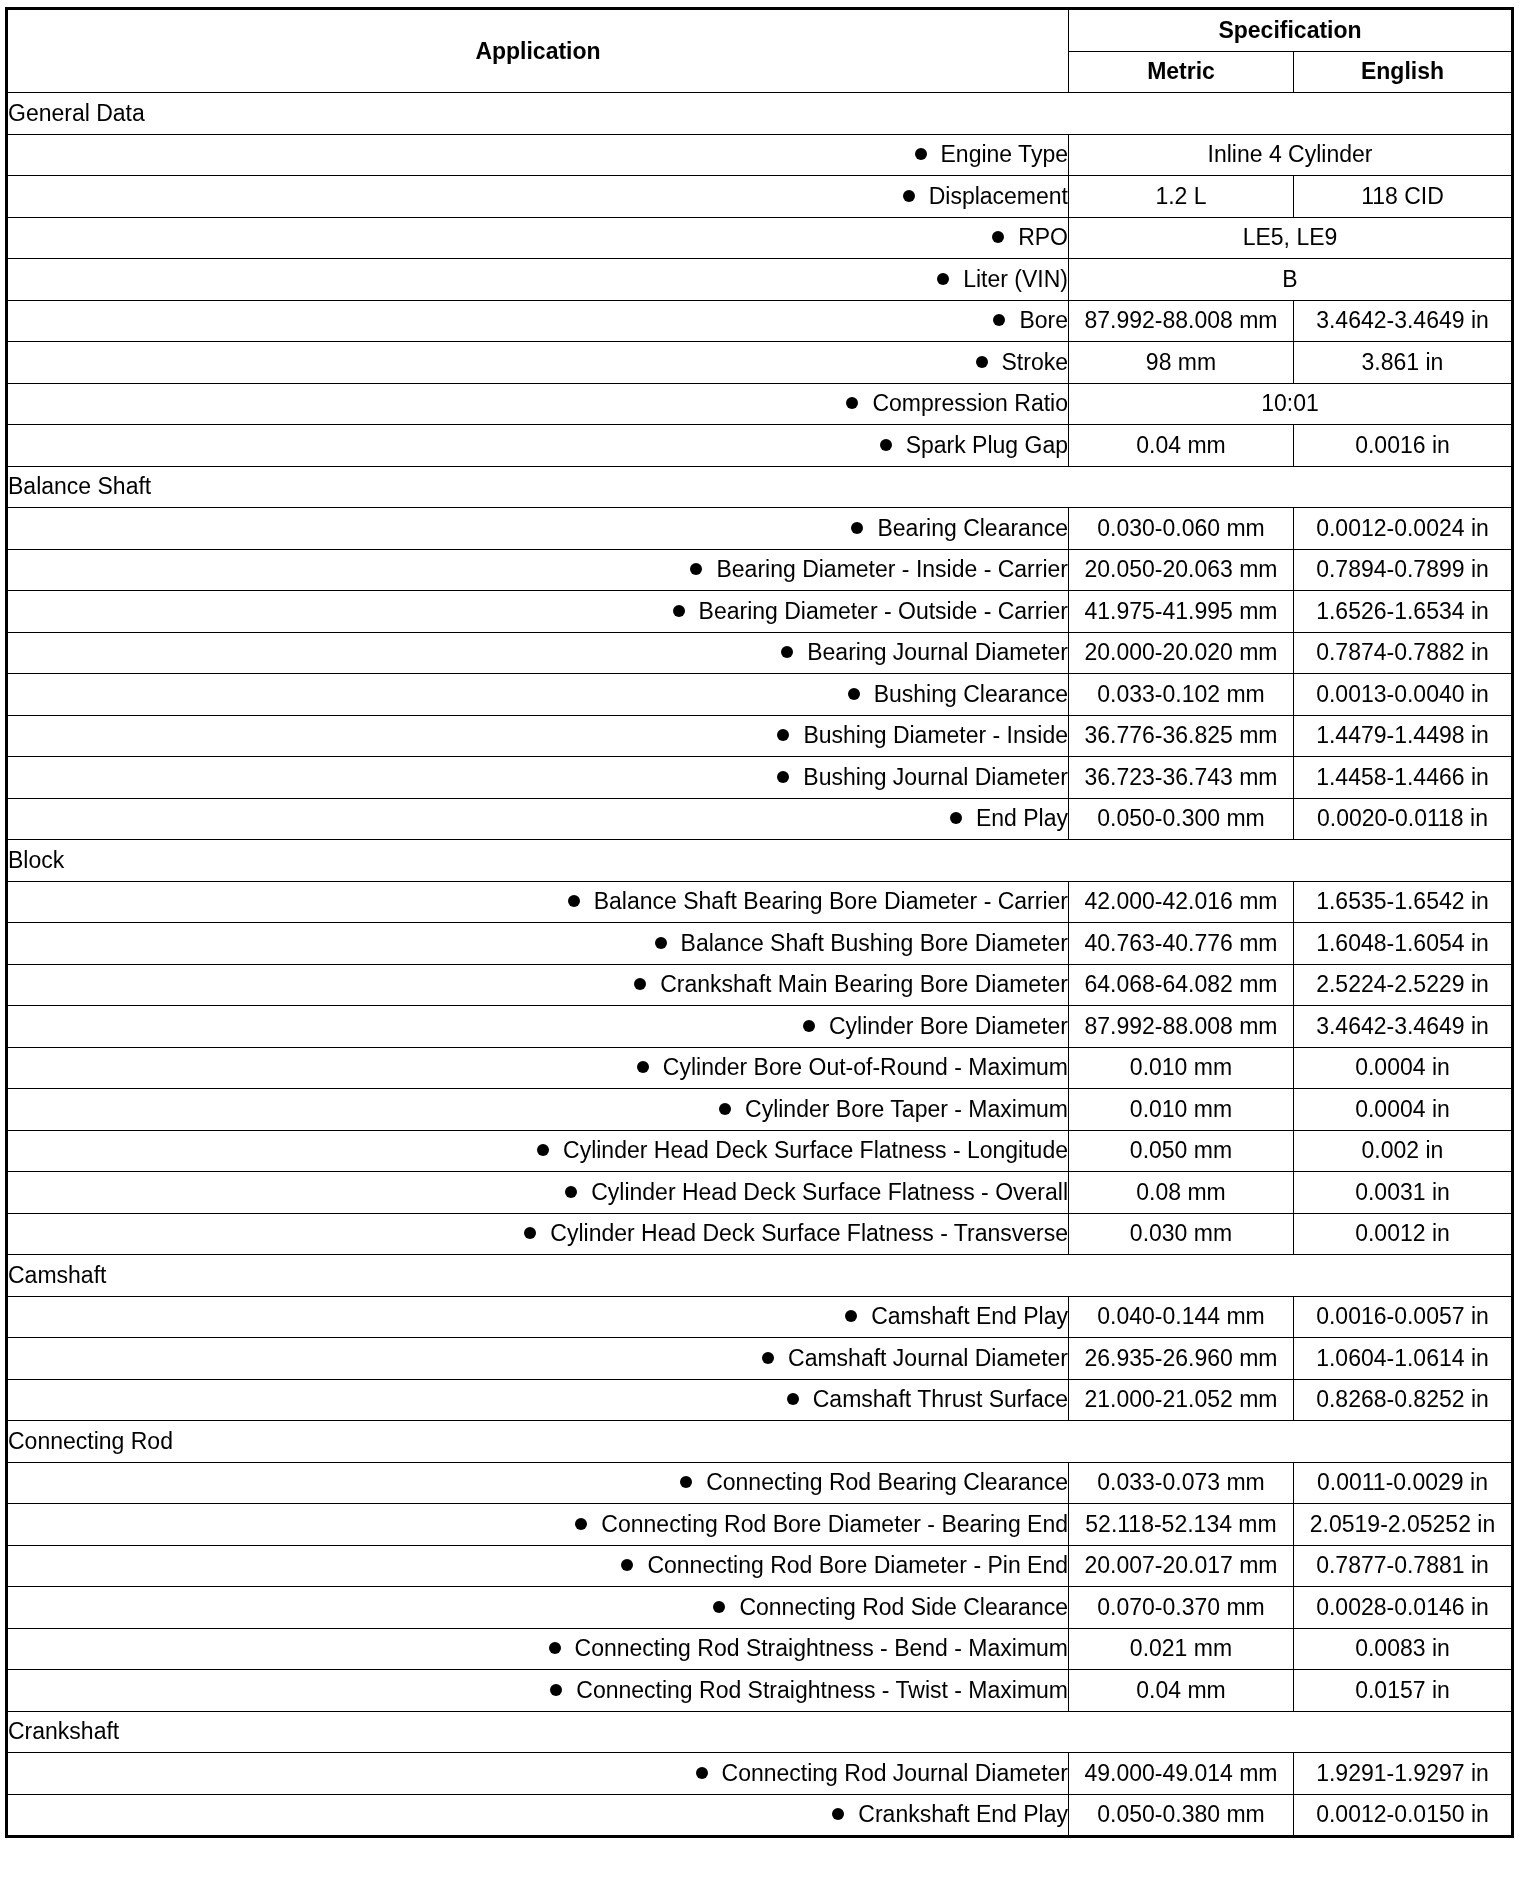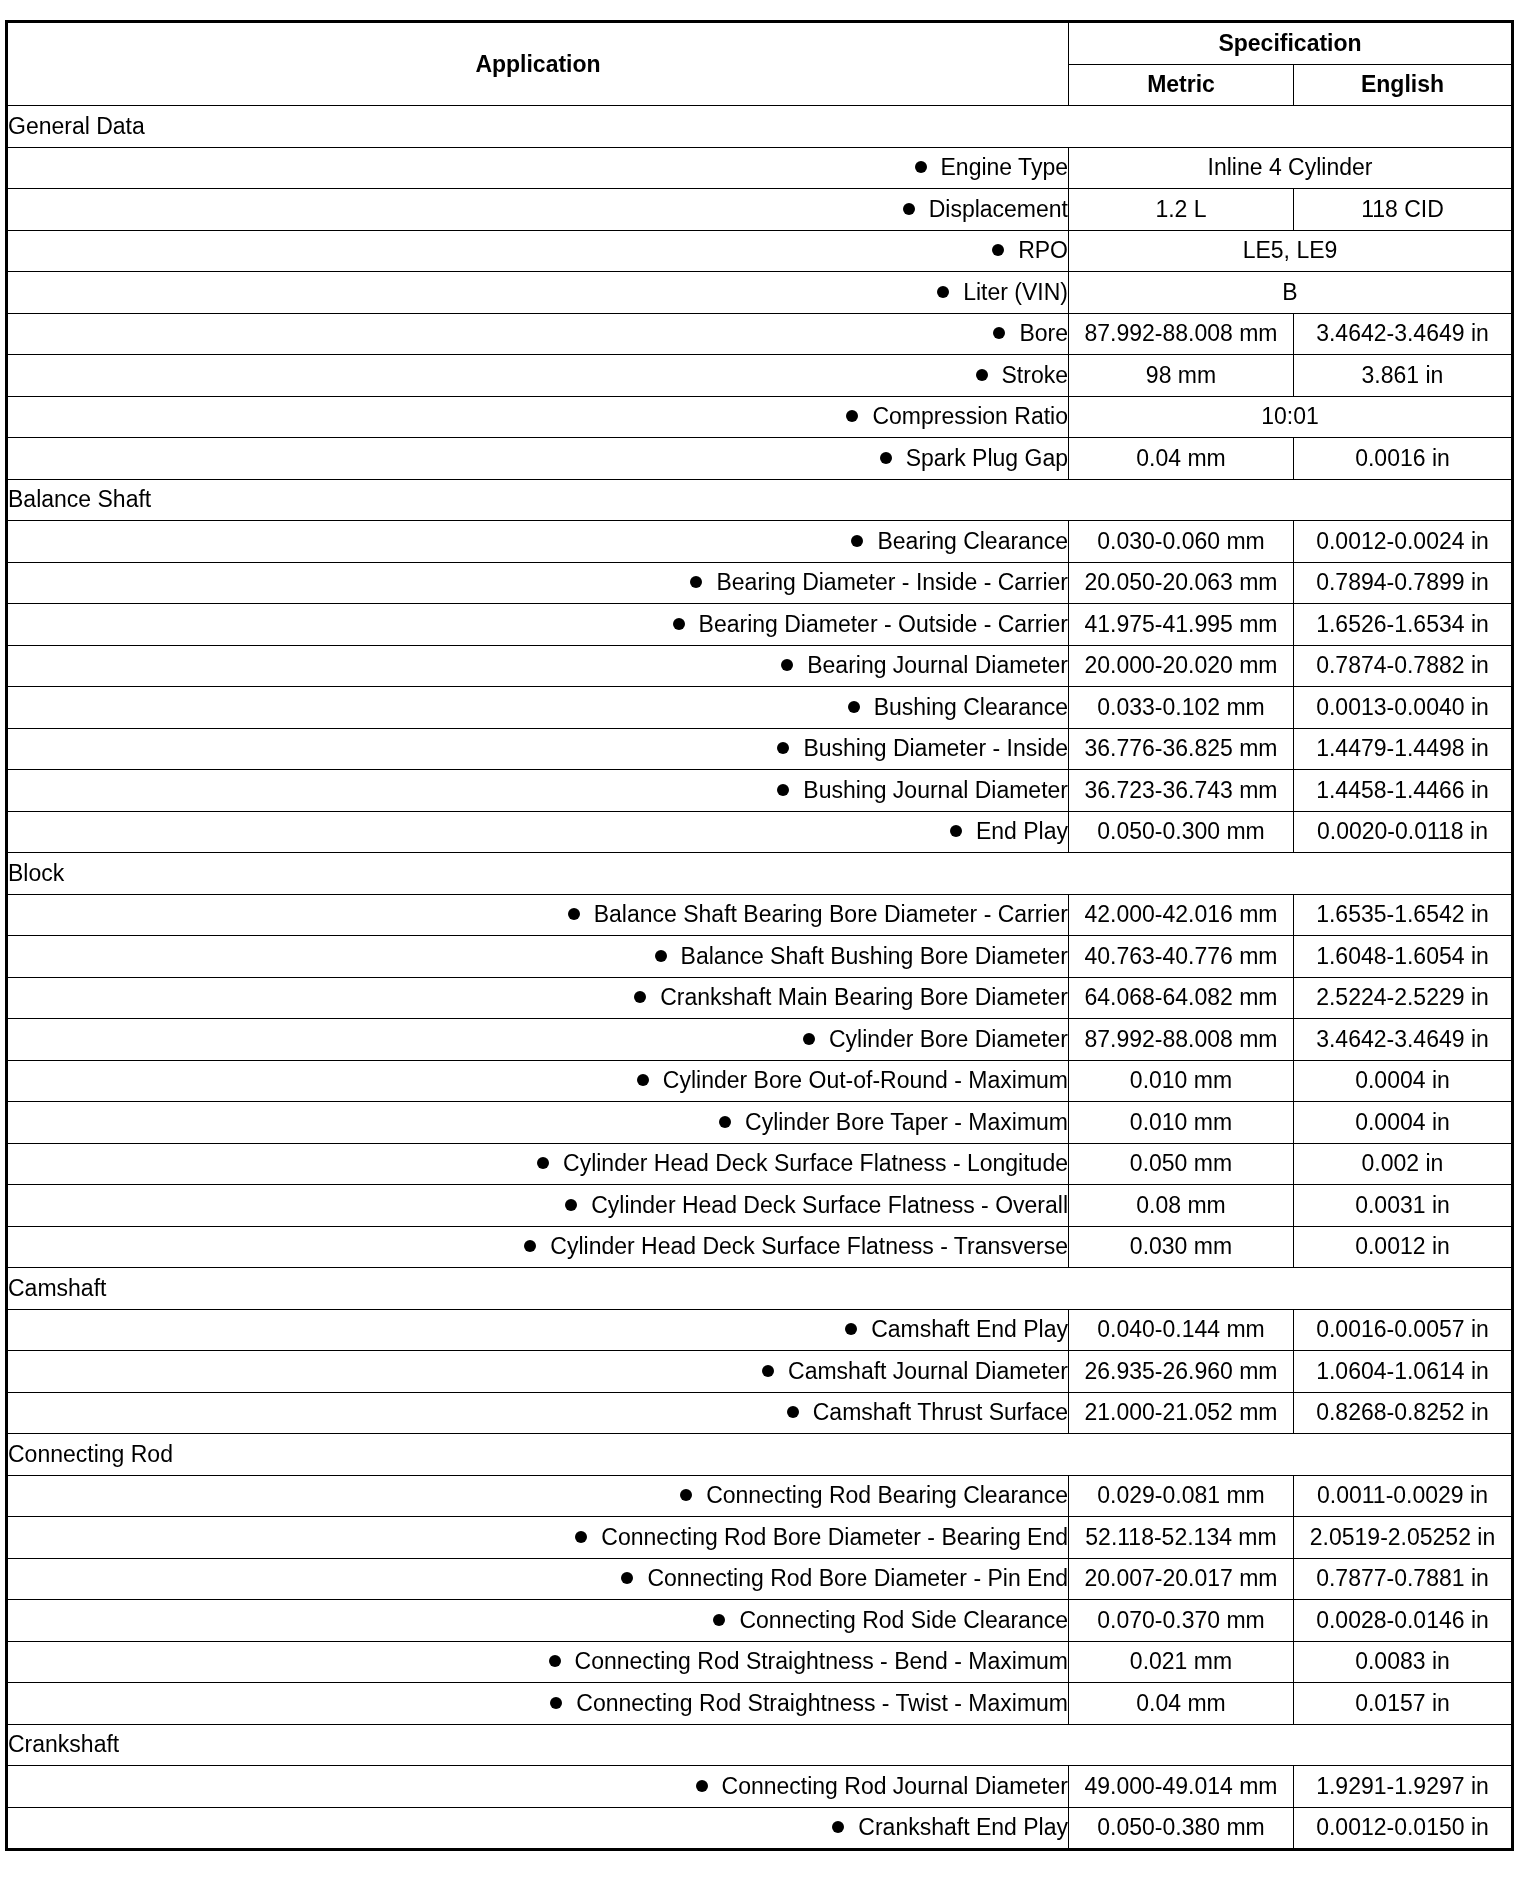--- a/index.html
+++ b/index.html
@@ -1,19 +1,19 @@
 <!DOCTYPE html>
 <html><head>
 <meta charset="utf-8">
 <style>
   html, body { margin: 0; padding: 0; background: #ffffff; }
   body { width: 1520px; height: 1878px; position: relative; overflow: hidden;
          font-family: "Liberation Sans", sans-serif; color: #000; }
   table.spec {
-    position: absolute; left: 5px; top: 20px;
+    position: absolute; left: 5px; top: 7px;
     width: 1506px; border-collapse: collapse;
     border: 3px solid #000; table-layout: fixed;
   }
   table.spec col.c-app { width: 1062px; }
   table.spec col.c-met { width: 225px; }
   table.spec col.c-eng { width: 219px; }
   table.spec td, table.spec th {
     border: 1.5px solid #000; padding: 0; height: 40.5px;
     font-size: 23px; line-height: 1; white-space: nowrap; overflow: hidden;
   }
@@ -195,21 +195,21 @@
       <tr>
         <td class="label"><span class="bullet"></span><span>Camshaft Thrust Surface</span></td>
         <td class="val">21.000-21.052 mm</td>
         <td class="val">0.8268-0.8252 in</td>
       </tr>
       <tr>
         <td class="section" colspan="3">Connecting Rod</td>
       </tr>
       <tr>
         <td class="label"><span class="bullet"></span><span>Connecting Rod Bearing Clearance</span></td>
-        <td class="val">0.029-0.081 mm</td>
+        <td class="val">0.033-0.073 mm</td>
         <td class="val">0.0011-0.0029 in</td>
       </tr>
       <tr>
         <td class="label"><span class="bullet"></span><span>Connecting Rod Bore Diameter - Bearing End</span></td>
         <td class="val">52.118-52.134 mm</td>
         <td class="val">2.0519-2.05252 in</td>
       </tr>
       <tr>
         <td class="label"><span class="bullet"></span><span>Connecting Rod Bore Diameter - Pin End</span></td>
         <td class="val">20.007-20.017 mm</td>

